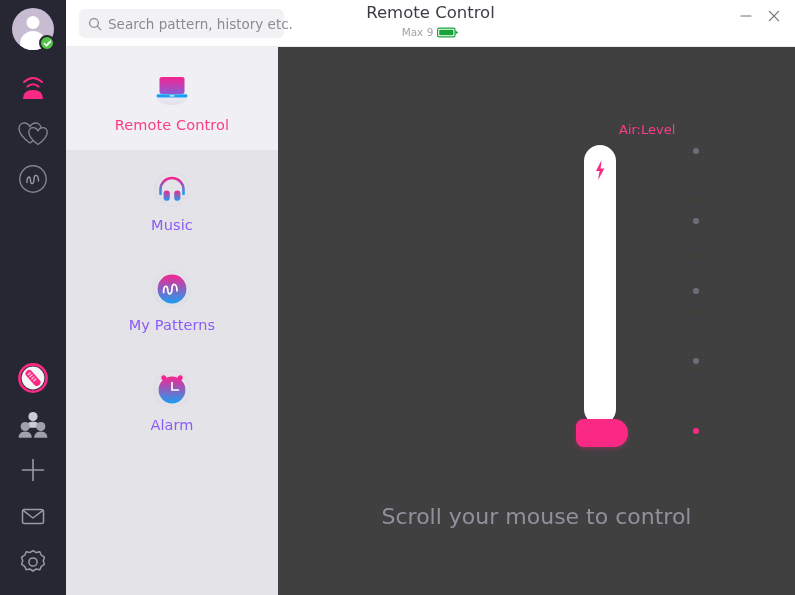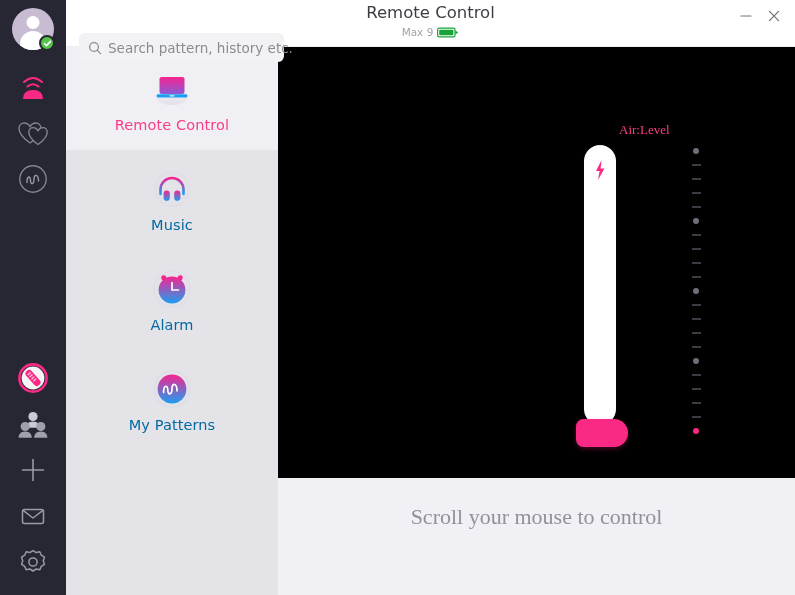--- a/index.html
+++ b/index.html
@@ -85,52 +85,50 @@
     height: 100px;
     display: flex; flex-direction: column;
     align-items: center; justify-content: center;
     cursor: pointer;
     position: relative;
   }
   .nav-item .ico { width: 44px; height: 44px; margin-bottom: 6px; }
   .nav-item .ico svg { display:block; width:44px; height:44px; }
   .nav-label {
     font-size: 14.5px;
-    color: #0369a1;
+    color: #8b5cf6;
     letter-spacing: .1px;
   }
   .nav-item.active .nav-label { color: #fa3d8a; }
   .nav-item.active { background: #f0eff4; }
 
   
   .main {
     position: relative;
     flex: 1 1 auto;
-    background: #000000;
-    height: 478px;
-    font-family: Liberation Serif, serif;
+    background: #404040;
+    height: 595px;
   }
 
   
   .titlebar {
     position: absolute;
     left: 66px; top: 0; width: 729px; height: 47px;
     background: #ffffff;
     border-bottom: 1px solid #eeeef1;
     z-index: 30;
   }
   .searchbox {
     position: absolute; left: 13px; top: 9px;
     width: 205px; height: 29px;
     background: #f2f2f5;
     border-radius: 6px;
     display: flex; align-items: center;
     padding-left: 9px;
     cursor: text;
-    margin-top: 24px;
   }
   .searchbox .s-ico { margin-right: 6px; display:flex; }
   .search-ph {
     font-size: 13.5px;
     color: #8a8a93;
     white-space: nowrap;
   }
   .win-title {
     position: absolute; left: 0; right: 0; top: 3px;
     text-align: center;
@@ -373,20 +371,41 @@
                   <stop offset="100%" stop-color="#dcdbe6" stop-opacity=".7"></stop>
               </radialGradient>
             </defs>
             <circle cx="22" cy="22" r="18" fill="url(#gHalo)"></circle>
             <path d="M10.5 27 V22.5 C10.5 16 15.6 11 22 11 C28.4 11 33.5 16 33.5 22.5 V27" fill="none" stroke="url(#gHp)" stroke-width="2.6" stroke-linecap="round"></path>
             <rect x="13.6" y="23.4" width="6.2" height="10.4" rx="3.1" fill="url(#gHp)"></rect>
             <rect x="24.2" y="23.4" width="6.2" height="10.4" rx="3.1" fill="url(#gHp)"></rect>
           </svg>
         </span>
         <span class="nav-label">Music</span>
+      </div>
+
+      <div class="nav-item">
+        <span class="ico">
+          <svg viewBox="0 0 44 44">
+            <defs>
+              <linearGradient id="gWv" x1="0" y1="0" x2="0" y2="1">
+                <stop offset="0%" stop-color="#f6248f"></stop>
+                  <stop offset="100%" stop-color="#1b9ff2"></stop>
+              </linearGradient>
+              <radialGradient id="gHalo2" cx="50%" cy="50%" r="50%">
+                <stop offset="62%" stop-color="#e6e5ec" stop-opacity=".0"></stop>
+                  <stop offset="100%" stop-color="#dcdbe6" stop-opacity=".7"></stop>
+              </radialGradient>
+            </defs>
+            <circle cx="22" cy="22" r="19" fill="url(#gHalo2)"></circle>
+            <circle cx="22" cy="22" r="14.4" fill="url(#gWv)"></circle>
+            <path d="M13.6 25.4 C13.6 17.6 17.8 17.6 17.8 23.2 C17.8 28.2 22 28.4 22 21.6 C22 15.6 27 16 27 23.8" fill="none" stroke="#ffffff" stroke-width="1.7" stroke-linecap="round"></path>
+          </svg>
+        </span>
+        <span class="nav-label">My Patterns</span>
       </div>
 
       <div class="nav-item">
         <span class="ico">
           <svg viewBox="0 0 44 44">
             <defs>
               <linearGradient id="gAl" x1="0" y1="0" x2="0" y2="1">
                 <stop offset="0%" stop-color="#f6248f"></stop>
                   <stop offset="100%" stop-color="#1b9ff2"></stop>
               </linearGradient>
@@ -397,41 +416,20 @@
             </defs>
             <circle cx="22" cy="22" r="19" fill="url(#gHalo3)"></circle>
             <path d="M12.8 13.6 C10.4 11.4 11 8.6 13.2 8.2 C15.4 7.8 17 10 16.6 12.4 Z" fill="#f6248f"></path>
             <path d="M31.2 13.6 C33.6 11.4 33 8.6 30.8 8.2 C28.6 7.8 27 10 27.4 12.4 Z" fill="#f6248f"></path>
             <circle cx="22" cy="23" r="13.4" fill="url(#gAl)"></circle>
             <path d="M22 15.6 V23 H28.4" fill="none" stroke="#ffffff" stroke-width="1.7" stroke-linecap="round"></path>
           </svg>
         </span>
         <span class="nav-label">Alarm</span>
       </div>
-
-      <div class="nav-item">
-        <span class="ico">
-          <svg viewBox="0 0 44 44">
-            <defs>
-              <linearGradient id="gWv" x1="0" y1="0" x2="0" y2="1">
-                <stop offset="0%" stop-color="#f6248f"></stop>
-                  <stop offset="100%" stop-color="#1b9ff2"></stop>
-              </linearGradient>
-              <radialGradient id="gHalo2" cx="50%" cy="50%" r="50%">
-                <stop offset="62%" stop-color="#e6e5ec" stop-opacity=".0"></stop>
-                  <stop offset="100%" stop-color="#dcdbe6" stop-opacity=".7"></stop>
-              </radialGradient>
-            </defs>
-            <circle cx="22" cy="22" r="19" fill="url(#gHalo2)"></circle>
-            <circle cx="22" cy="22" r="14.4" fill="url(#gWv)"></circle>
-            <path d="M13.6 25.4 C13.6 17.6 17.8 17.6 17.8 23.2 C17.8 28.2 22 28.4 22 21.6 C22 15.6 27 16 27 23.8" fill="none" stroke="#ffffff" stroke-width="1.7" stroke-linecap="round"></path>
-          </svg>
-        </span>
-        <span class="nav-label">My Patterns</span>
-      </div>
     </div>
   </div>
 
   <div class="main">
 
     <div class="slider-area">
 
       <div class="slider-label lbl-air">Air:Level</div>
 
       <div class="track track-air">

